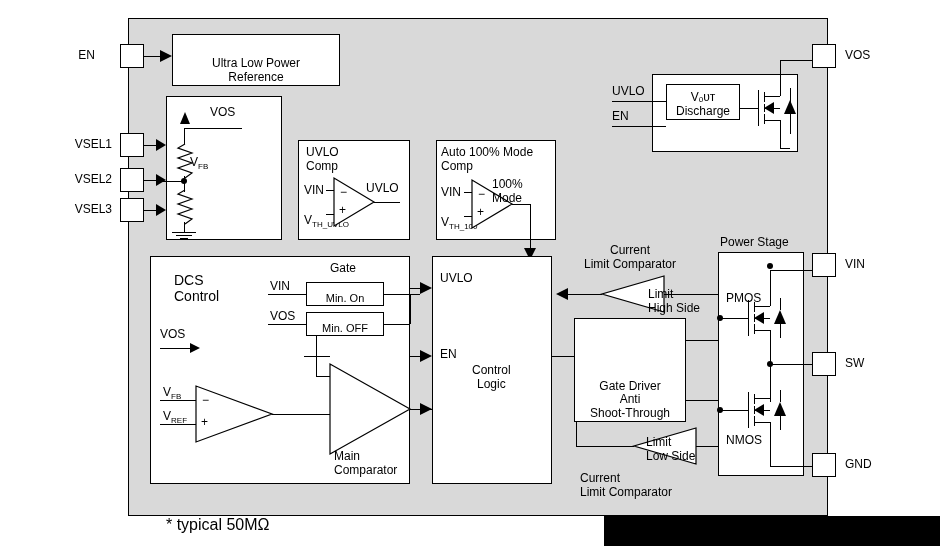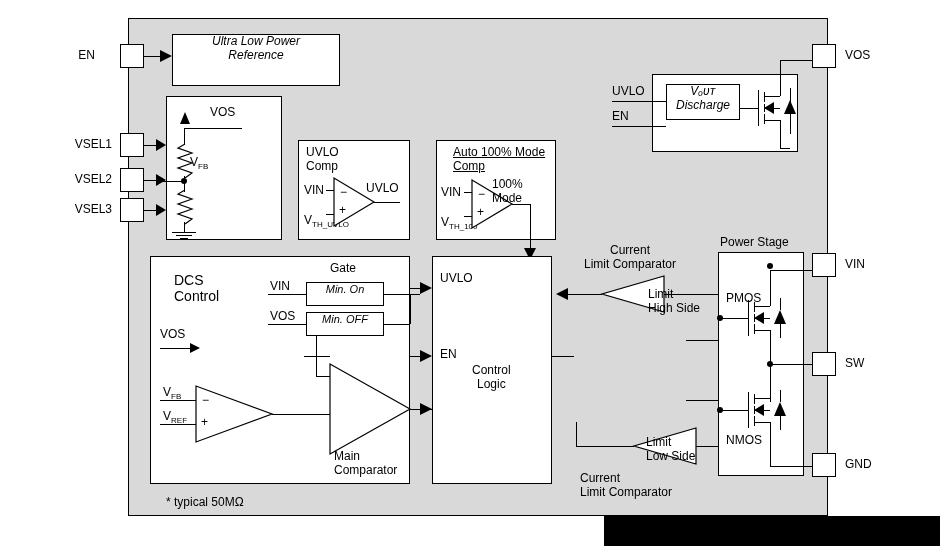--- a/index.html
+++ b/index.html
@@ -2,21 +2,21 @@
 <html><head>
 <meta charset="utf-8">
 <style>
   html,body{margin:0;padding:0;background:#ffffff;}
   body{font-family:"Liberation Sans", sans-serif;}
   #root{position:relative;width:940px;height:546px;overflow:hidden;background:#ffffff;}
   .abs{position:absolute;box-sizing:border-box;}
   .chip{background:#d9d9d9;border:1px solid #000;}
   .box{background:#ffffff;border:1px solid #000;}
   .lbl{position:absolute;font-size:12px;color:#000;white-space:pre;line-height:1.15;}
-  .ctr{display:flex;align-items:flex-start;justify-content:center;text-align:center;font-style:italic;}
+  .ctr{display:flex;align-items:flex-end;justify-content:center;text-align:center;}
   .pin{background:#ffffff;border:1px solid #000;}
   .ln{position:absolute;background:#000;}
   .h{height:1px;}
   .v{width:1px;}
   .sub{font-size:8px;vertical-align:sub;}
   .node{position:absolute;width:6px;height:6px;border-radius:50%;background:#000;}
   svg{position:absolute;overflow:visible;}
   .small{font-size:11px;}
 </style>
 </head>
@@ -136,21 +136,21 @@
     </svg>
   <div class="lbl" style="left:340px;top:186px;">−</div>
   <div class="lbl" style="left:339px;top:204px;">+</div>
   <div class="ln h" style="left:326px;top:190px;width:8px;"></div>
   <div class="ln h" style="left:326px;top:214px;width:8px;"></div>
   <div class="ln h" style="left:374px;top:202px;width:26px;"></div>
 
   <div class="lbl" style="left:366px;top:182px;">UVLO</div>
 
   <div class="abs box" style="left:436px;top:140px;width:120px;height:100px;"></div>
-  <div class="lbl" style="left: 453px; top: 146px; white-space: pre-line; text-decoration: underline;">Auto 100% Mode
+  <div class="lbl" style="left: 441px; top: 146px; white-space: pre-line;">Auto 100% Mode
 Comp</div>
   <div class="lbl" style="left:441px;top:186px;">VIN</div>
   <div class="lbl" style="left:441px;top:216px;"><span>V</span><span class="sub">TH_100</span></div>
   <svg style="left:472px;top:180px;width:44px;height:48px;">
       <polygon points="0,0 0,48 40,24" fill="#fff" stroke="#000" stroke-width="1.2"></polygon>
     </svg>
   <div class="lbl" style="left:478px;top:188px;">−</div>
   <div class="lbl" style="left:477px;top:206px;">+</div>
   <div class="ln h" style="left:464px;top:192px;width:8px;"></div>
   <div class="ln h" style="left:464px;top:216px;width:8px;"></div>
@@ -220,20 +220,25 @@
   <div class="ln h" style="left:410px;top:356px;width:18px;"></div>
   <svg style="left:420px;top:350px;width:12px;height:12px;">
       <polygon points="0,0 12,6 0,12" fill="#000"></polygon>
     </svg>
   <svg style="left:420px;top:403px;width:12px;height:12px;">
       <polygon points="0,0 12,6 0,12" fill="#000"></polygon>
     </svg>
 
   <div class="ln h" style="left:552px;top:356px;width:22px;"></div>
 
+  <div class="abs box ctr" style="left:574px;top:318px;width:112px;height:104px;">
+    <div class="lbl" style="position: static; text-align: center; white-space: pre-line;">Gate Driver
+Anti
+Shoot-Through</div>
+  </div>
   <div class="ln h" style="left:686px;top:340px;width:34px;"></div>
   <div class="ln h" style="left:686px;top:400px;width:34px;"></div>
 
   <svg style="left:602px;top:276px;width:62px;height:36px;">
       <polygon points="62,0 62,36 0,18" fill="#fff" stroke="#000" stroke-width="1.2"></polygon>
     </svg>
   <div class="lbl" style="left: 584px; top: 244px; text-align: center; white-space: pre-line;">Current
 Limit Comparator</div>
   <div class="lbl" style="left: 648px; top: 288px; white-space: pre-line;">Limit
 High Side</div>
@@ -301,17 +306,17 @@
   <div class="ln v" style="left:780px;top:390px;height:12px;"></div>
   <div class="ln v" style="left:780px;top:416px;height:14px;"></div>
   <div class="ln h" style="left:770px;top:466px;width:42px;"></div>
 
   <div class="ln h" style="left:770px;top:364px;width:42px;"></div>
   <div class="node" style="left:767px;top:361px;"></div>
 
   <div class="node" style="left:717px;top:315px;"></div>
   <div class="node" style="left:717px;top:407px;"></div>
 
-  <div class="lbl" style="left:166px;top:496px;font-size:12px;">* typical 50MΩ</div>
+  <div class="lbl" style="left:166px;top:516px;font-size:16px;">* typical 50MΩ</div>
 
   <div class="abs" style="left:604px;top:516px;width:336px;height:30px;background:#000;"></div>
 
 </div>
 
 </body></html>

